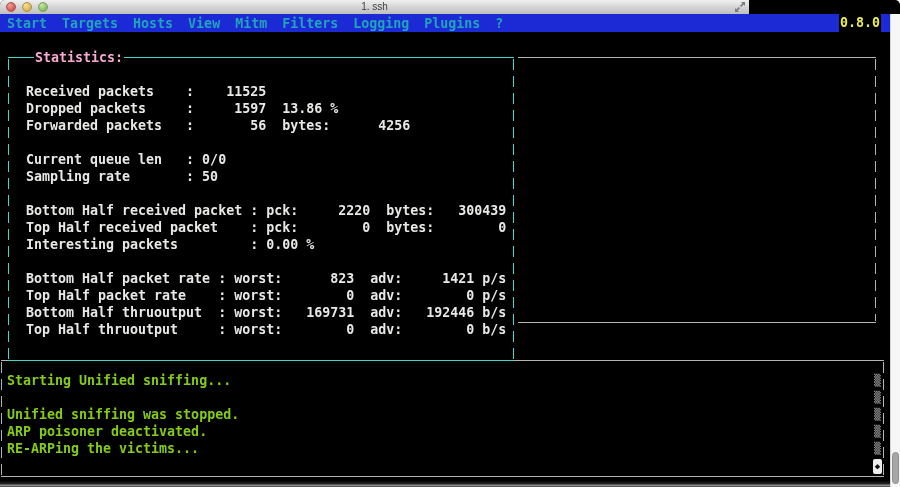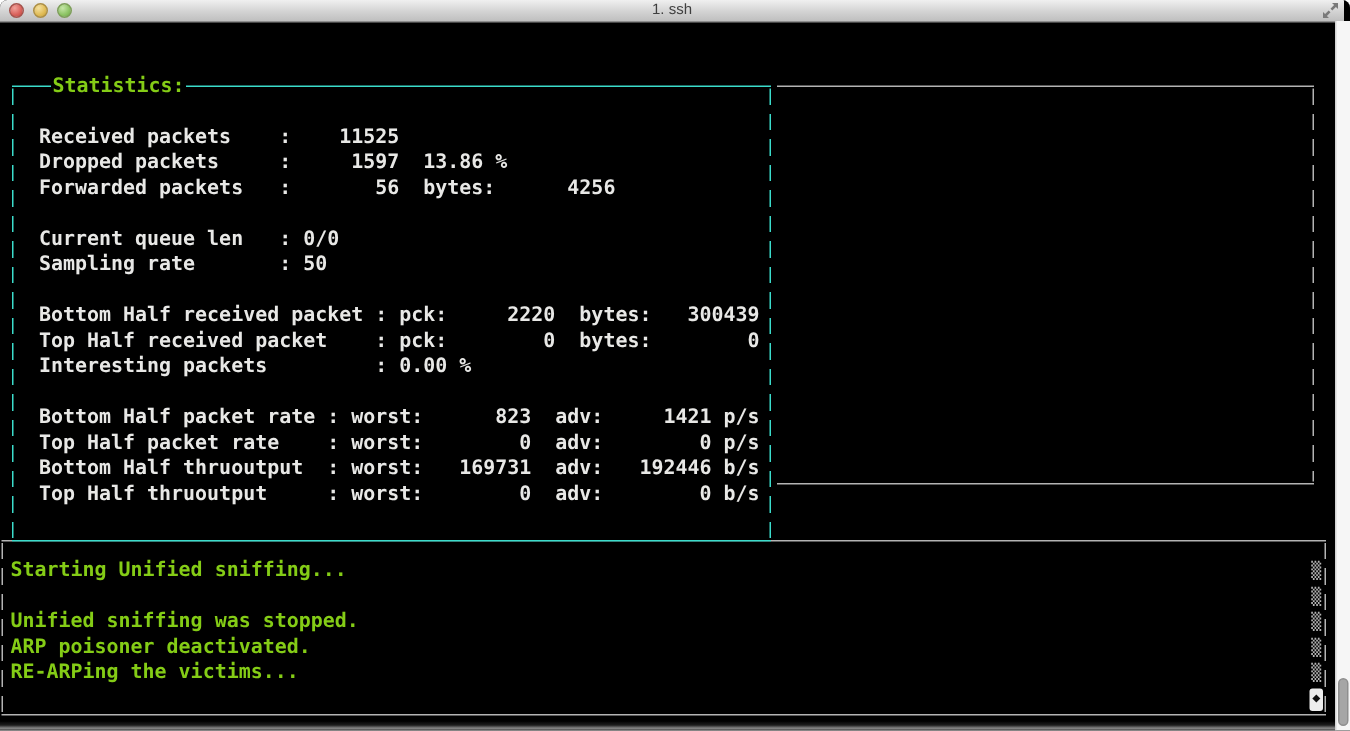--- a/index.html
+++ b/index.html
@@ -1,19 +1,19 @@
 <!DOCTYPE html>
 <html><head>
 <meta charset="utf-8">
 <style>
   html,body{margin:0;padding:0;background:#ffffff;width:900px;height:487px;overflow:hidden;}
   .window{position:relative;width:900px;height:487px;background:#000;border-radius:5px 5px 0 0;overflow:hidden;
           font-family:"DejaVu Sans Mono", monospace;}
   
-  .titlebar{position:absolute;left:0;top:0;width:896px;height:14px;
+  .titlebar{position:absolute;left:0;top:0;width:749px;height:14px;
             background:linear-gradient(#f0f0f0,#d3d3d3 55%,#bfbfbf);border-bottom:1px solid #8e8e8e;}
   .title{position:absolute;left:0;right:0;top:1px;text-align:center;
          font:10px "Liberation Sans", sans-serif;color:#3f3f3f;}
   .tl{position:absolute;top:2px;width:10px;height:10px;border-radius:50%;box-sizing:border-box;}
   .tl.red{left:6px;background:radial-gradient(circle at 35% 30%,#f0a29b,#d8605a 60%,#b44840);border:1px solid #a5544e;}
   .tl.yel{left:22px;background:radial-gradient(circle at 35% 30%,#f4e0a0,#e0bb55 60%,#bd9a3c);border:1px solid #ad8f45;}
   .tl.grn{left:38px;background:radial-gradient(circle at 35% 30%,#c6e6a8,#8cc364 60%,#6fa34a);border:1px solid #7d9e59;}
   .fsicon{position:absolute;right:3px;top:1px;}
   
   .menubar{position:absolute;left:0;top:14px;width:890px;height:18px;background:#1c2ad6;
@@ -38,21 +38,21 @@
              border-top:1px solid #b4b4b4;border-bottom:1px solid #b4b4b4;}
   .log-text{left:6px;top:11px;color:#84cc16;}
   .scrollcol{position:absolute;right:2px;top:12px;width:9px;text-align:center;color:#b4b4b4;
              font-size:11px;}
   .blk{display:block;height:17px;line-height:16px;}
   .thumbcell{display:block;height:15px;margin-top:1px;background:#ededed;color:#111;
              font-size:9px;line-height:15px;border-radius:2px;}
   
   .stats-panel{left:8px;top:25px;width:506px;height:304px;background:#000;z-index:3;
                border-top:1px solid #3bdccb;border-bottom:1px solid #3bdccb;}
-  .ptitle{position:absolute;left:26px;top:-8px;background:#000;color:#84cc16;
+  .ptitle{position:absolute;left:26px;top:-8px;background:#000;color:#f9a8d4;
           padding:0 1px;line-height:15px;font-weight:bold;}
   .stats-text{left:18px;top:25px;}
   
   .bezel{position:absolute;left:0;top:481px;width:890px;height:6px;
          background:linear-gradient(#050505,#1d1d1d 40%,#8a8a8a 75%,#3c3c3c);}
   .scrollstrip{position:absolute;left:890px;top:14px;width:10px;height:473px;background:#f6f6f6;
                border-left:1px solid #d4d4d4;box-sizing:border-box;}
   .thumb{position:absolute;left:1px;right:1px;top:438px;height:30px;border-radius:4px;
          background:#a6a6a6;border:1px solid #8f8f8f;}
 </style>
@@ -65,20 +65,32 @@
     <span class="tl red"></span>
     <span class="tl yel"></span>
     <span class="tl grn"></span>
     <div class="title">1. ssh</div>
     <svg class="fsicon" width="12" height="12" viewBox="0 0 12 12">
       <path d="M7 1 L11 1 L11 5 L9.6 3.6 L7.2 6 L6 4.8 L8.4 2.4 Z" fill="#7a7a7a"></path>
       <path d="M5 11 L1 11 L1 7 L2.4 8.4 L4.8 6 L6 7.2 L3.6 9.6 Z" fill="#7a7a7a"></path>
     </svg>
   </div>
 
+  <div class="menubar">
+    <span class="mi">Start</span>
+    <span class="mi">Targets</span>
+    <span class="mi">Hosts</span>
+    <span class="mi">View</span>
+    <span class="mi">Mitm</span>
+    <span class="mi">Filters</span>
+    <span class="mi">Logging</span>
+    <span class="mi">Plugins</span>
+    <span class="mi">?</span>
+    <span class="version">0.8.0</span>
+  </div>
 
   <div class="term">
 
     <div class="panel gray-panel">
       <div class="vdash gray" style="right:0;"></div>
     </div>
 
     <div class="panel log-panel">
       <div class="vdash gray" style="left:0;"></div>
       <div class="vdash gray" style="right:0;"></div>

